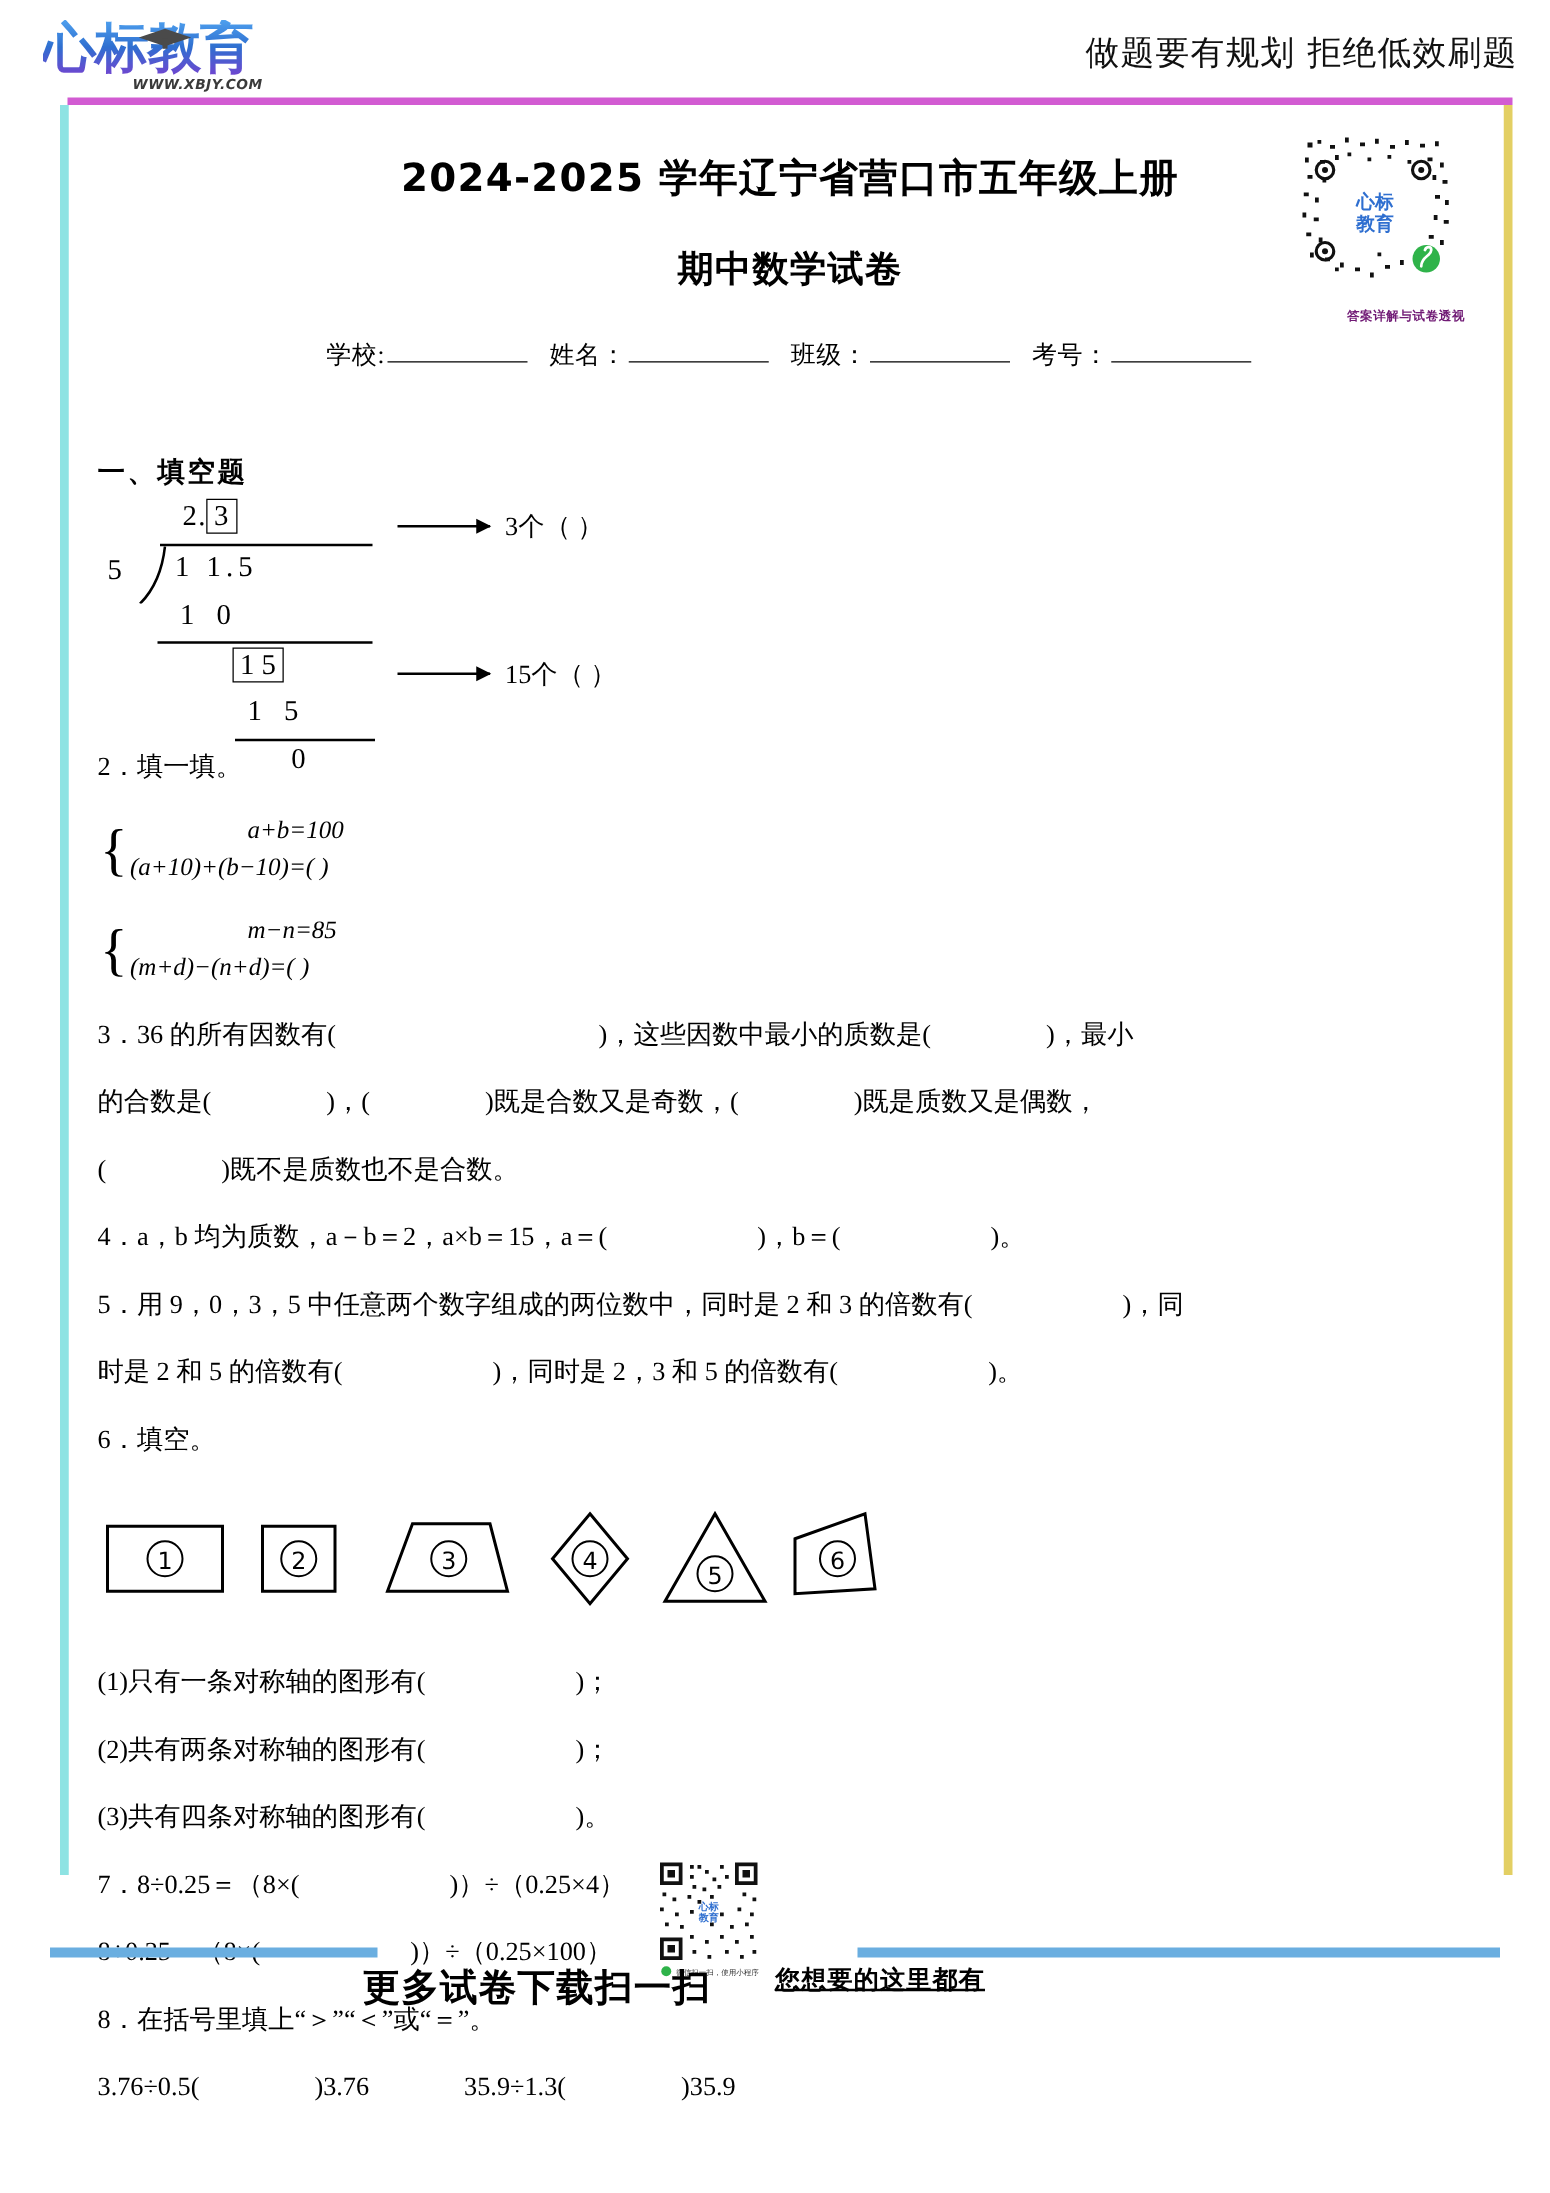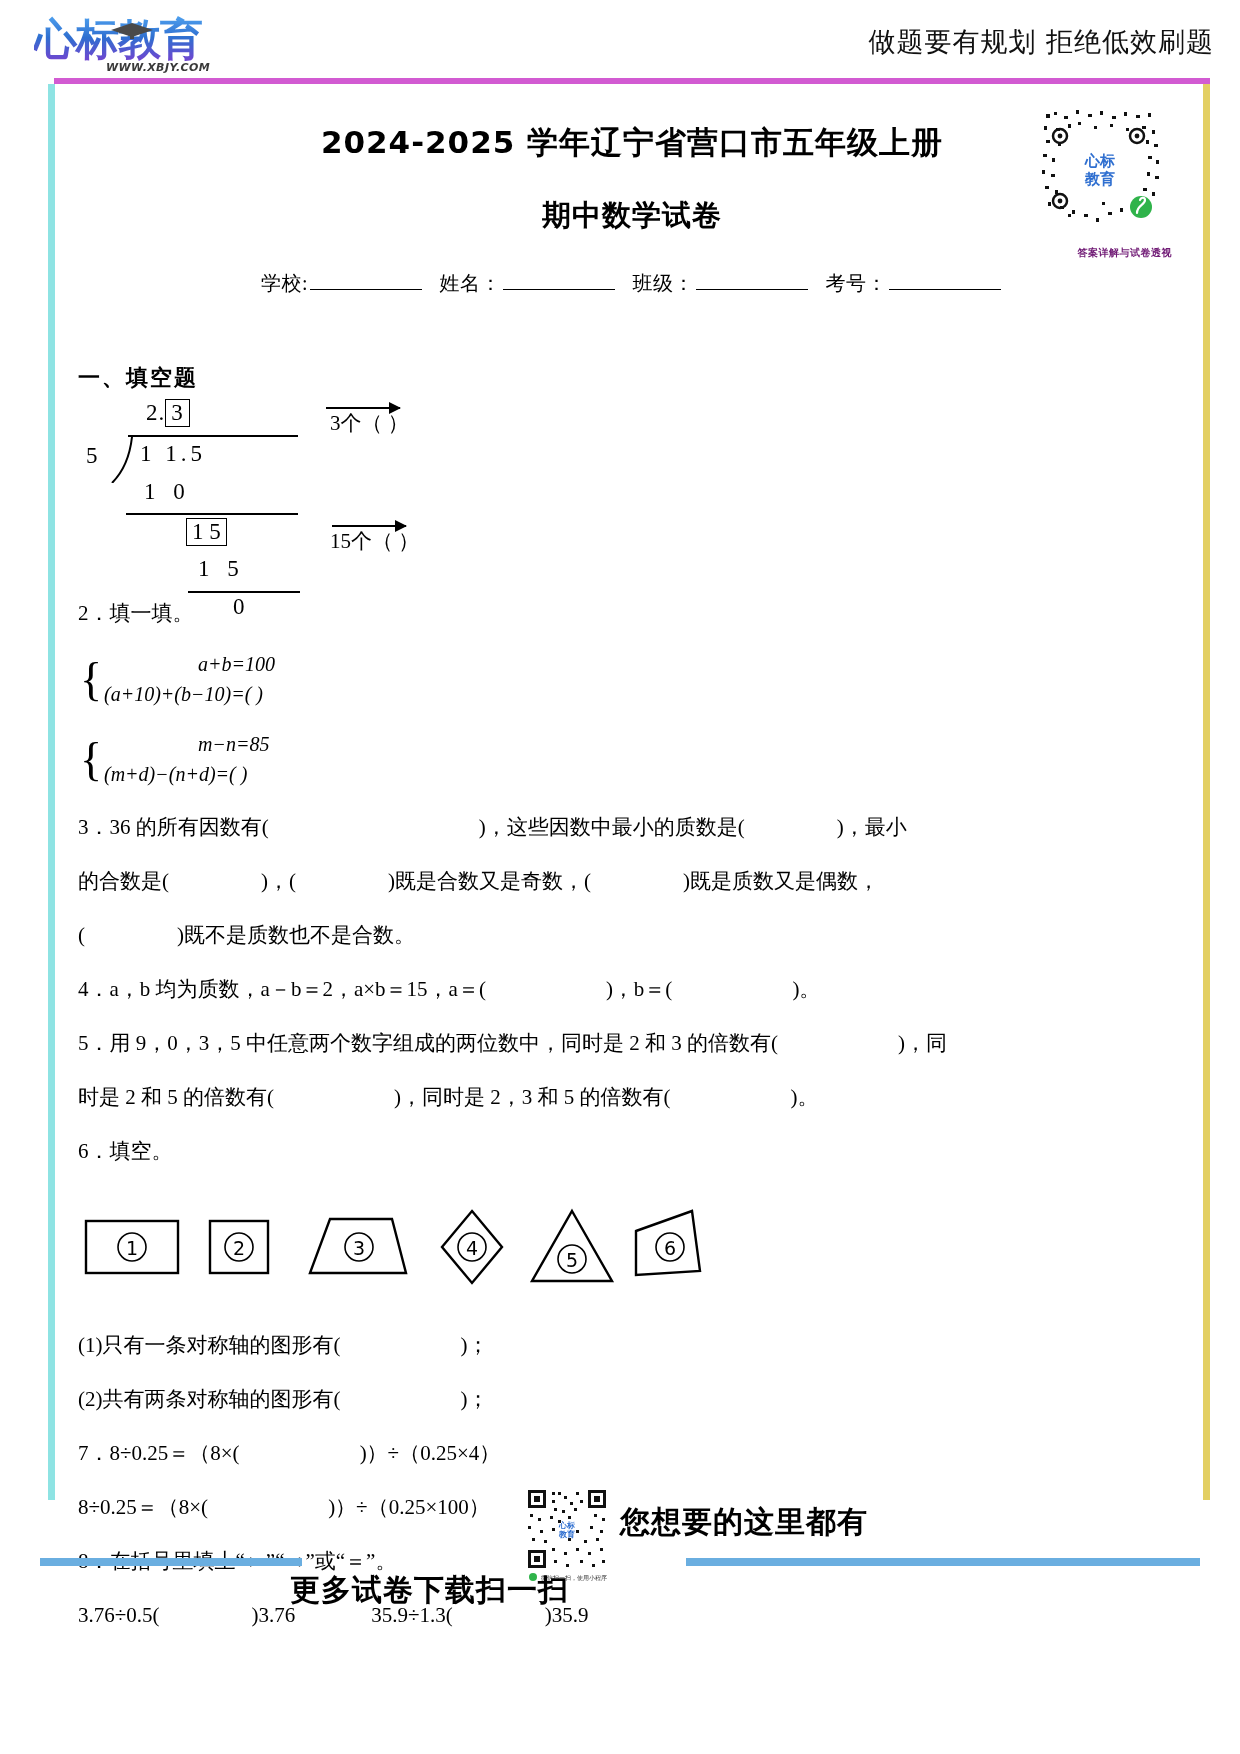--- a/index.html
+++ b/index.html
@@ -233,21 +233,20 @@
   }
   .division .rem0 {
     position: absolute;
     left: 155px; top: 193px;
   }
   .arrow {
     position: absolute;
     display: flex;
     align-items: center;
     font-size: 21px;
-    flex-direction: column;
   }
   .arrow .line {
     width: 74px; height: 2px; background: #000;
     position: relative;
   }
   .arrow .line:after {
     content: "";
     position: absolute;
     right: -1px; top: -5px;
     border-left: 12px solid #000;
@@ -298,25 +297,26 @@
   .footer-text-left {
     position: absolute;
     left: 290px; top: 1570px;
     font-family: "DejaVu Sans", sans-serif;
     font-size: 30px;
     font-weight: bold;
     letter-spacing: 1px;
   }
   .footer-text-right {
     position: absolute;
-    left: 620px; top: 1502px;
-    font-family: "DejaVu Sans", sans-serif;
-    font-size: 30px;
+    left: 620px; top: 1570px;
+    font-family: "DejaVu Sans", sans-serif;
+    font-size: 20px;
     font-weight: bold;
     letter-spacing: 1px;
+    text-decoration: underline;
   }
   .qr-bottom {
     position: absolute;
     left: 524px; top: 1486px;
     width: 86px; height: 96px;
   }
 </style>
 </head>
 <body>
 
@@ -524,20 +524,23 @@
       <text x="40" y="52" font-family="DejaVu Sans, sans-serif" font-size="19" text-anchor="middle" fill="#000">6</text>
     </svg>
   </div>
 
   <div class="q">
     <span>(1)只有一条对称轴的图形有(</span><span class="sp-lg"></span><span>)；</span>
   </div>
   <div class="q">
     <span>(2)共有两条对称轴的图形有(</span><span class="sp-lg"></span><span>)；</span>
   </div>
+  <div class="q">
+    <span>(3)共有四条对称轴的图形有(</span><span class="sp-lg"></span><span>)。</span>
+  </div>
 
   <div class="q">
     <span>7．8÷0.25＝（8×(</span><span class="sp-lg"></span><span>)）÷（0.25×4）</span>
   </div>
   <div class="q">
     <span>8÷0.25＝（8×(</span><span class="sp-lg"></span><span>)）÷（0.25×100）</span>
   </div>
 
   <div class="q">8．在括号里填上“＞”“＜”或“＝”。</div>
   <div class="q">

